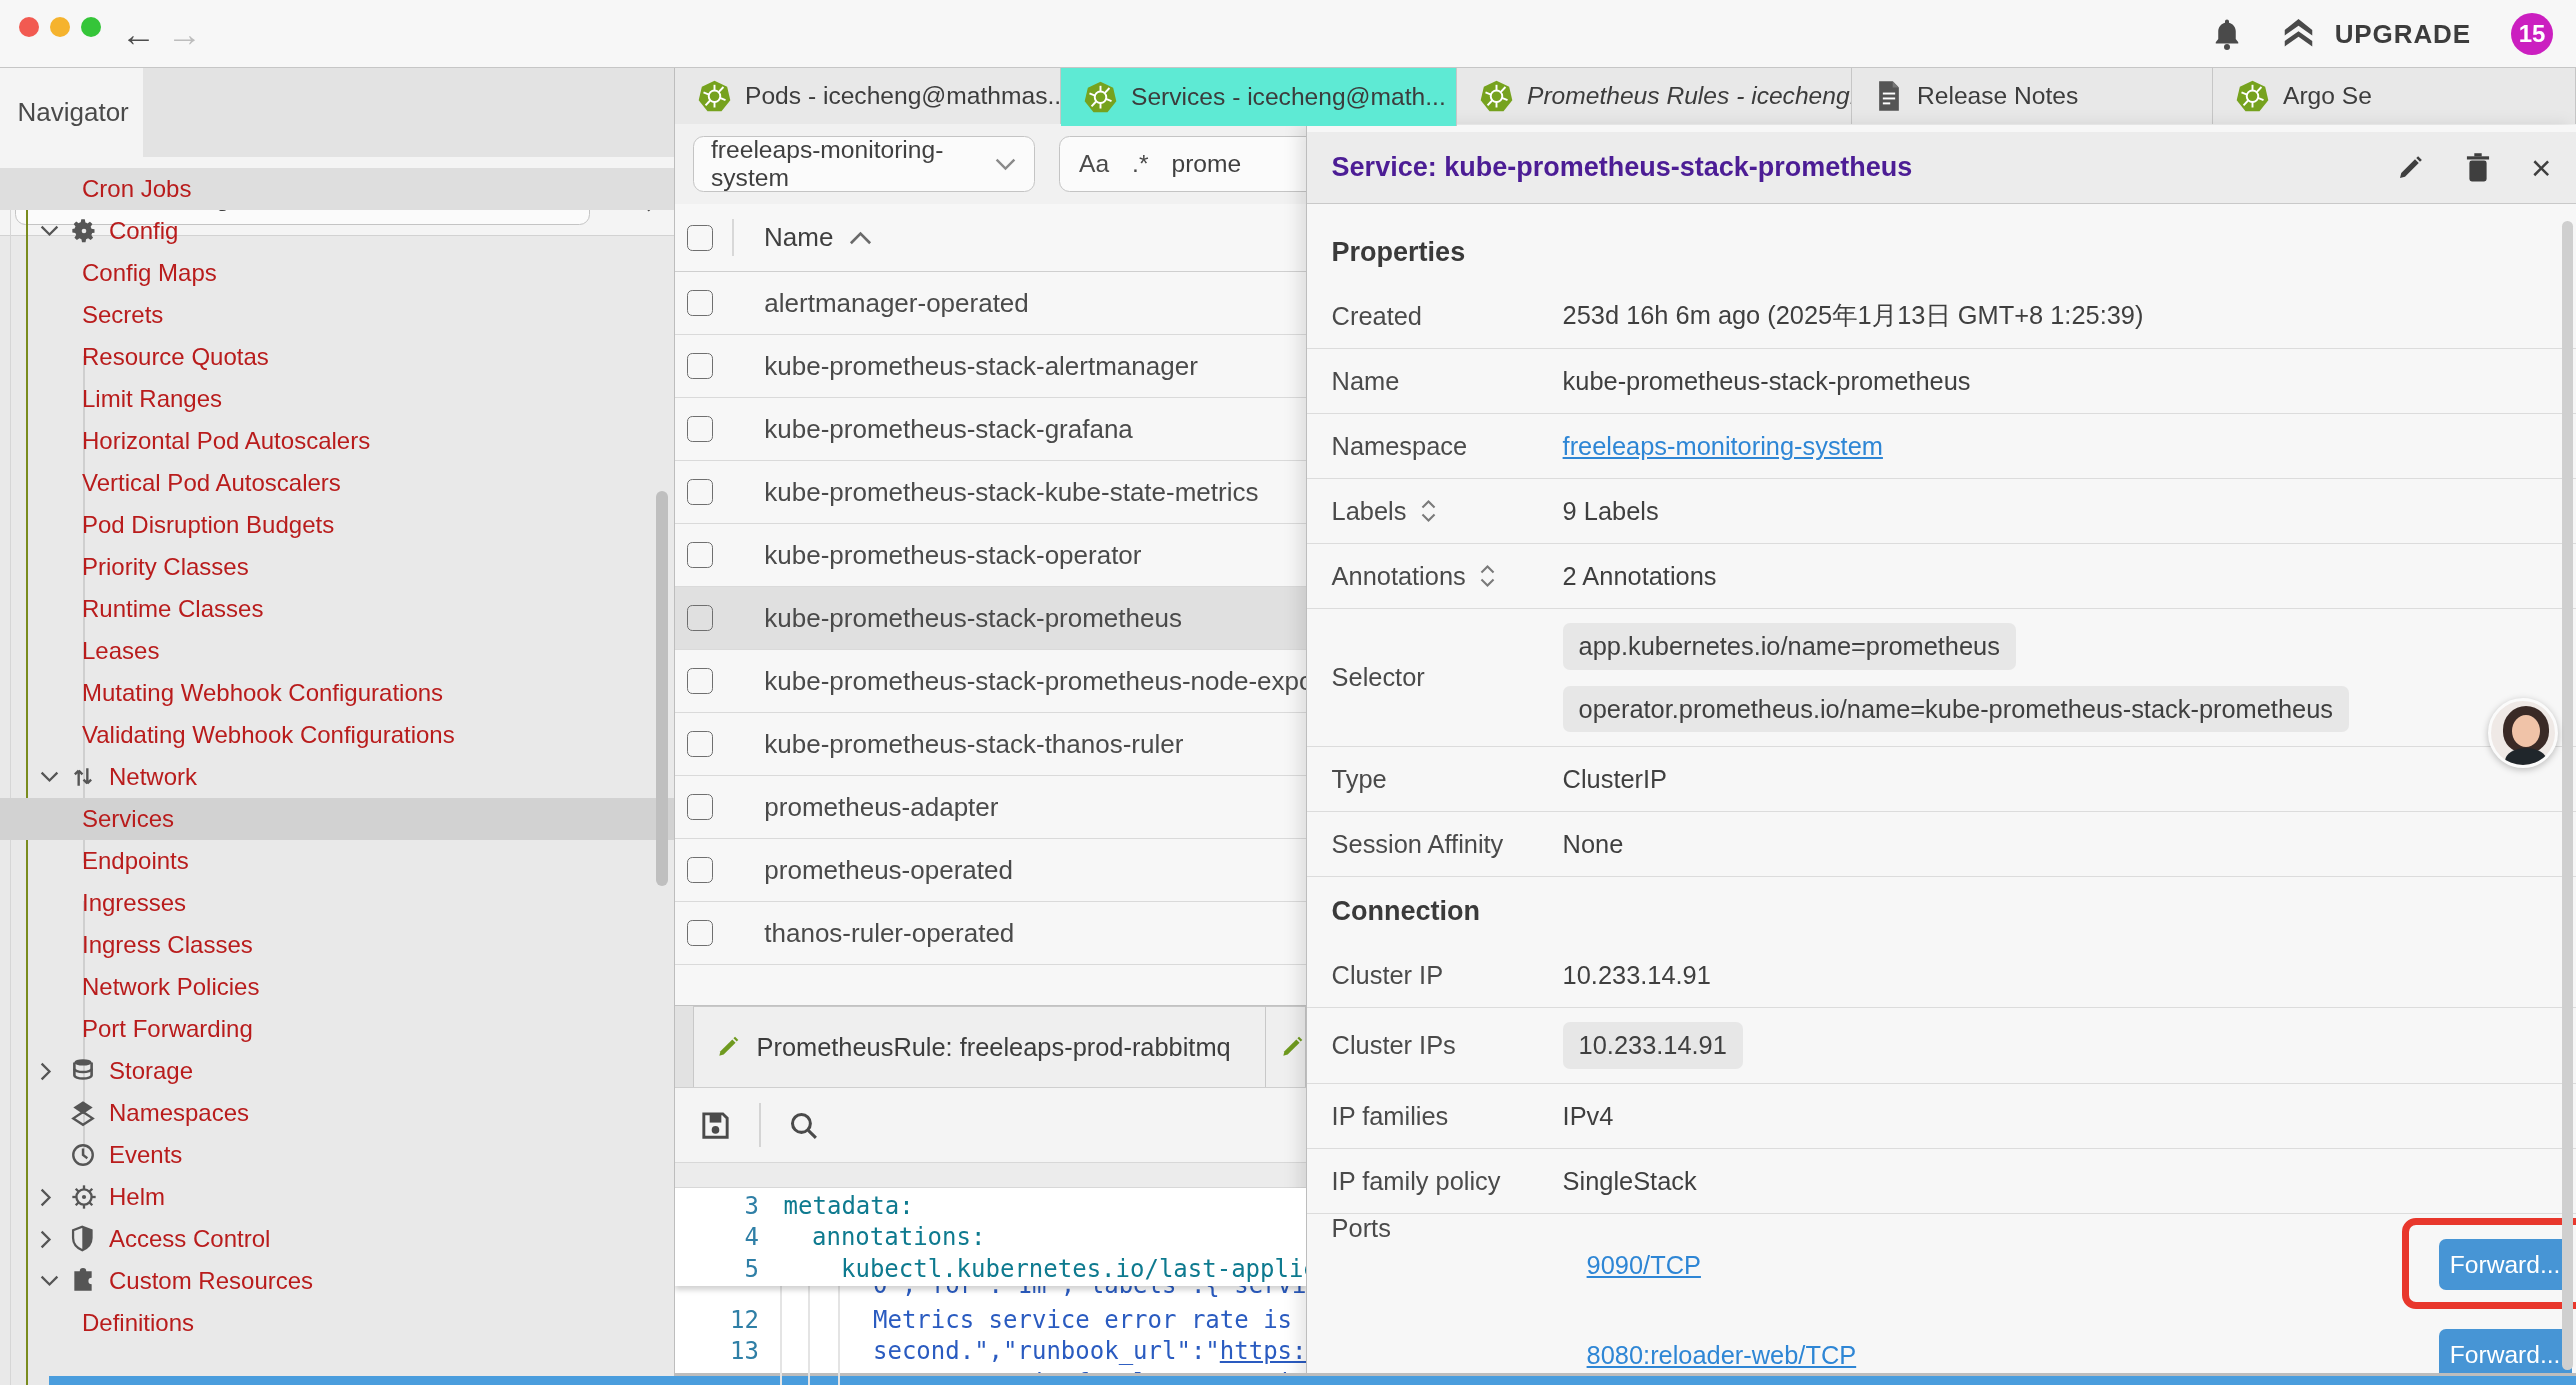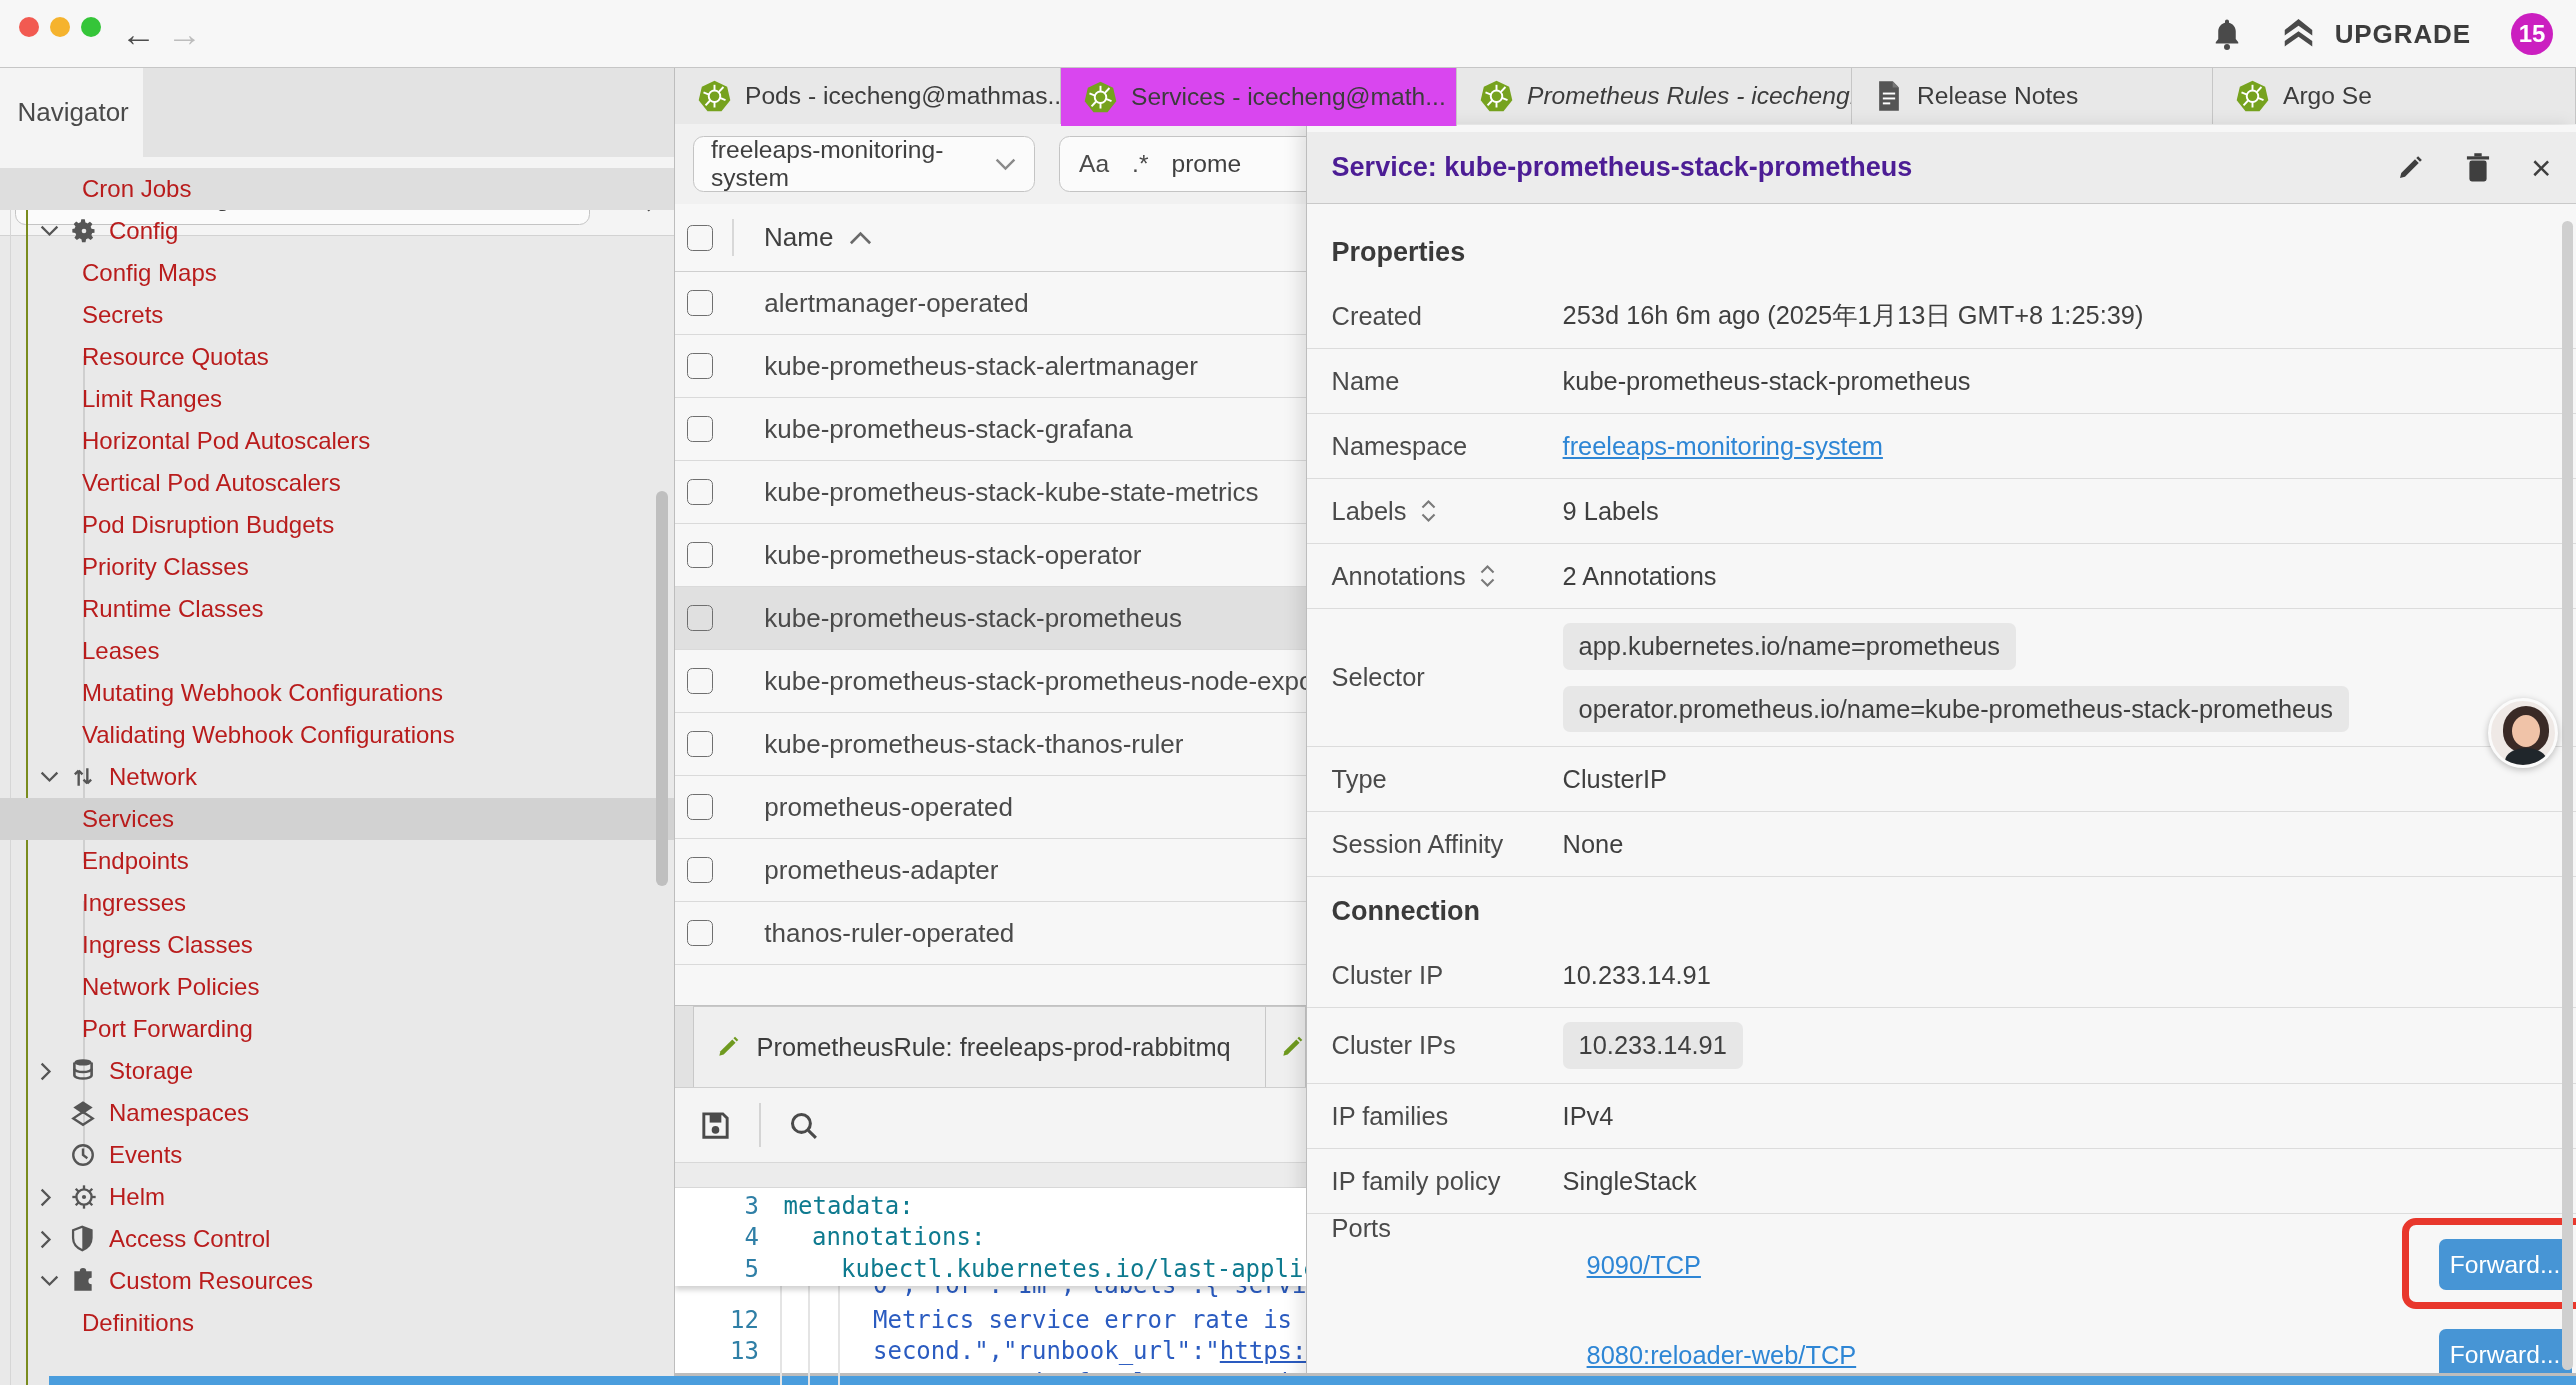--- a/index.html
+++ b/index.html
@@ -45,21 +45,21 @@
   .guide { position:absolute; width:1.8px; }
   #guide-accent { left:26px; top:102px; height:1215px; background:#7a8c1e; }
   #guide-faint  { left:9.6px; top:102px; height:1215px; background:#d6d6d6; }
   .guide-child  { left:83px; background:#cfcfcf; }
   #sidebar-scroll-thumb { position:absolute; left:656px; top:423px; width:12.3px; height:395px; background:#bfbfbf; border-radius:6.1px; }
   
   #tabbar { position:absolute; left:675px; top:68px; width:1901px; height:56px; background:#dcdcdc;
     border-bottom:1.8px solid #c9c9c9; display:flex; }
   .tab { position:relative; height:56px; display:flex; align-items:center; gap:14px; padding:0 23px;
     background:#e8e8e8; border-right:1.8px solid #c6c6c6; font-size:24.6px; color:#3c3c3c; white-space:nowrap; overflow:hidden; }
-  .tab.active { background:#d946ef; height:58px; z-index:3; }
+  .tab.active { background:#5eead4; height:58px; z-index:3; }
   .tab.italic .tab-label { font-style:italic; }
   
   #middle { position:absolute; left:675px; top:125px; width:631px; height:1261px; background:#f7f7f7; overflow:hidden; }
   #filter-row { position:absolute; left:0; top:0; width:100%; height:79px; background:#f1f1f1; }
   #ns-select { position:absolute; left:17.5px; top:11.4px; width:342px; height:56px; background:#fbfbfb;
     border:1.8px solid #c4c4c4; border-radius:10.5px; display:flex; align-items:center; padding:0 17.5px; font-size:24.6px; color:#3f3f3f; }
   #ns-select .chev { margin-left:auto; color:#8a8a8a; }
   #search-box { position:absolute; left:384px; top:11.4px; width:263px; height:56px; background:#fbfbfb;
     border:1.8px solid #c4c4c4; border-radius:10.5px; display:flex; align-items:center; gap:23px; padding:0 19px; font-size:24.6px; color:#3f3f3f; }
   .toggle-glyph { color:#4a4a4a; }
@@ -505,25 +505,25 @@
           <div class="trow">
             <div class="chk"></div>
             <span class="rname">kube-prometheus-stack-prometheus-node-expor</span>
           </div>
           <div class="trow">
             <div class="chk"></div>
             <span class="rname">kube-prometheus-stack-thanos-ruler</span>
           </div>
           <div class="trow">
             <div class="chk"></div>
+            <span class="rname">prometheus-adapter</span>
+          </div>
+          <div class="trow">
+            <div class="chk"></div>
             <span class="rname">prometheus-operated</span>
-          </div>
-          <div class="trow">
-            <div class="chk"></div>
-            <span class="rname">prometheus-adapter</span>
           </div>
           <div class="trow">
             <div class="chk"></div>
             <span class="rname">thanos-ruler-operated</span>
           </div>
         </div>
     </div>
     <div id="hscroll"></div>
 
     <div id="bottom-panel">

